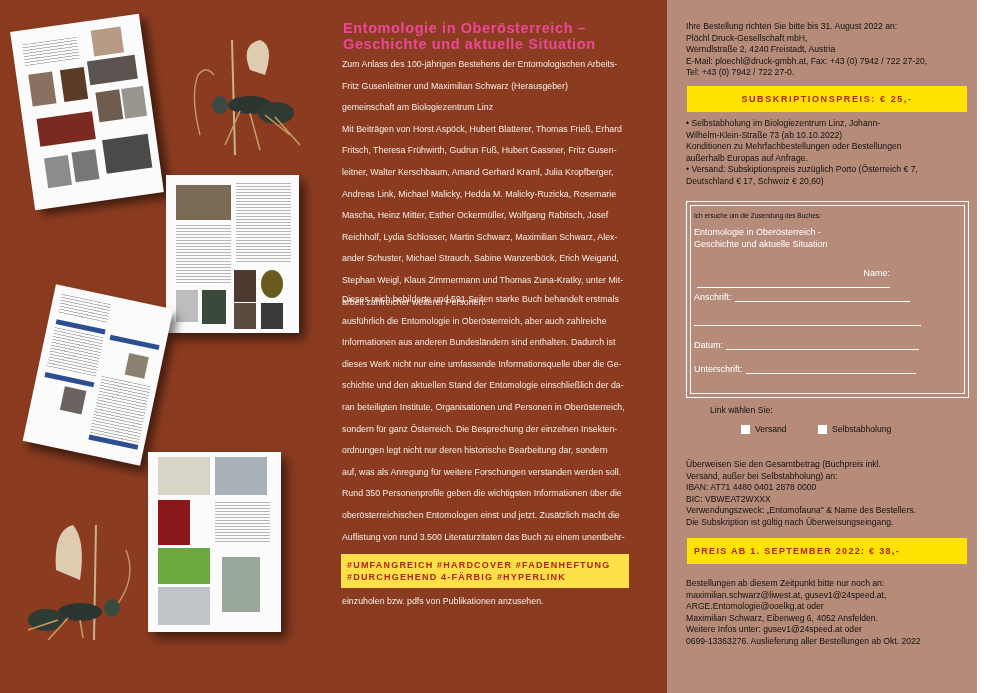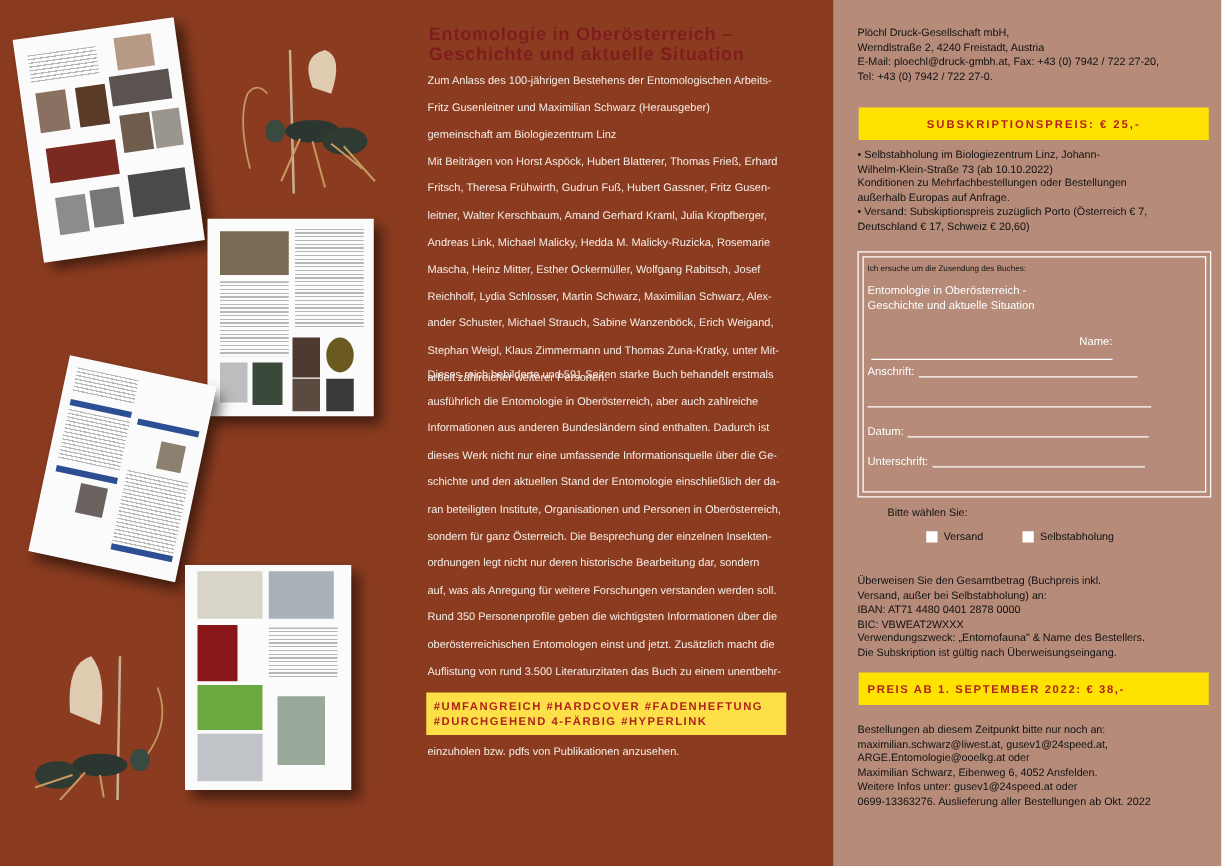--- a/index.html
+++ b/index.html
@@ -8,21 +8,21 @@
   .right-panel { position:absolute; left:667px; top:0; width:310px; height:693px; background:#b68b79; }
 
   
   .page-thumb { position:absolute; background:#fbfbfb; box-shadow:6px 6px 10px rgba(0,0,0,0.55); overflow:hidden; }
   .page-thumb .txt { position:absolute; background:repeating-linear-gradient(#9a9a9a 0 1px, transparent 1px 3px); opacity:.7; }
   .page-thumb .photo { position:absolute; }
   .page-thumb .bar { position:absolute; background:#2c4f94; height:5px; }
   .wasp { position:absolute; }
 
   
-  .title { position:absolute; left:343px; top:20px; width:300px; color:#7f1d1d; font-weight:bold; font-size:14.5px; line-height:16px; letter-spacing:0.6px; margin:0; }
+  .title { position:absolute; left:343px; top:20px; width:300px; color:#ec4899; font-weight:bold; font-size:14.5px; line-height:16px; letter-spacing:0.6px; margin:0; }
   .body-text { position:absolute; left:342px; width:290px; color:#f4ece6; font-size:8.8px; line-height:21.6px; text-align:justify; margin:0; }
   .body-text p { margin:0; }
   .hashtags { position:absolute; left:341px; top:554px; width:288px; height:34px; background:#fde047; color:#b0231c; font-weight:bold; font-size:9px; letter-spacing:1.2px; line-height:12px; padding:5px 0 0 6px; box-sizing:border-box; }
 
   
   .rp-text { position:absolute; left:686px; width:280px; color:#111; font-size:8.6px; line-height:11.5px; margin:0; }
   .rp-text div { white-space:nowrap; }
   .price-box { position:absolute; left:687px; width:280px; background:#ffe300; color:#b0231c; font-weight:bold; font-size:9px; letter-spacing:1.6px; box-sizing:border-box; }
   .form-box { position:absolute; left:686px; top:201px; width:283px; height:197px; border:1px solid #fff; box-sizing:border-box; }
   .form-box-inner { position:absolute; left:3px; top:3px; right:3px; bottom:3px; border:1.5px solid #fff; }
@@ -149,20 +149,21 @@
   <p>Hyperlinks (über 5.200), die es rasch ermöglichen, weitere Informationen</p>
   <p>einzuholen bzw. pdfs von Publikationen anzusehen.</p>
 </div>
 
 <div class="hashtags">
   <div>#UMFANGREICH #HARDCOVER #FADENHEFTUNG</div>
   <div>#DURCHGEHEND 4-FÄRBIG #HYPERLINK</div>
 </div>
 
 <div class="rp-text" style="top:21px;">
+  <div>Ihre Bestellung richten Sie bitte bis 31. August 2022 an:</div>
   <div>Plöchl Druck-Gesellschaft mbH,</div>
   <div>Werndlstraße 2, 4240 Freistadt, Austria</div>
   <div>E-Mail: ploechl@druck-gmbh.at, Fax: +43 (0) 7942 / 722 27-20,</div>
   <div>Tel: +43 (0) 7942 / 722 27-0.</div>
 </div>
 
 <div class="price-box" style="top:86px;height:26px;line-height:26px;text-align:center;">
   <span>SUBSKRIPTIONSPREIS: € 25,-</span>
 </div>
 
@@ -196,21 +197,21 @@
 </div>
 <div class="form-row" style="top:340px;">
   <span>Datum:</span>
   <span class="line" style="width:193px;"></span>
 </div>
 <div class="form-row" style="top:364px;">
   <span>Unterschrift:</span>
   <span class="line" style="width:170px;"></span>
 </div>
 
-<div class="choose-label">Bitte wählen Sie:</div>
+<div class="choose-label">Link wählen Sie:</div>
 <div class="check" style="left:741px;">
   <span class="box"></span>
   <span>Versand</span>
 </div>
 <div class="check" style="left:818px;">
   <span class="box"></span>
   <span>Selbstabholung</span>
 </div>
 
 <div class="rp-text" style="top:459px;">

